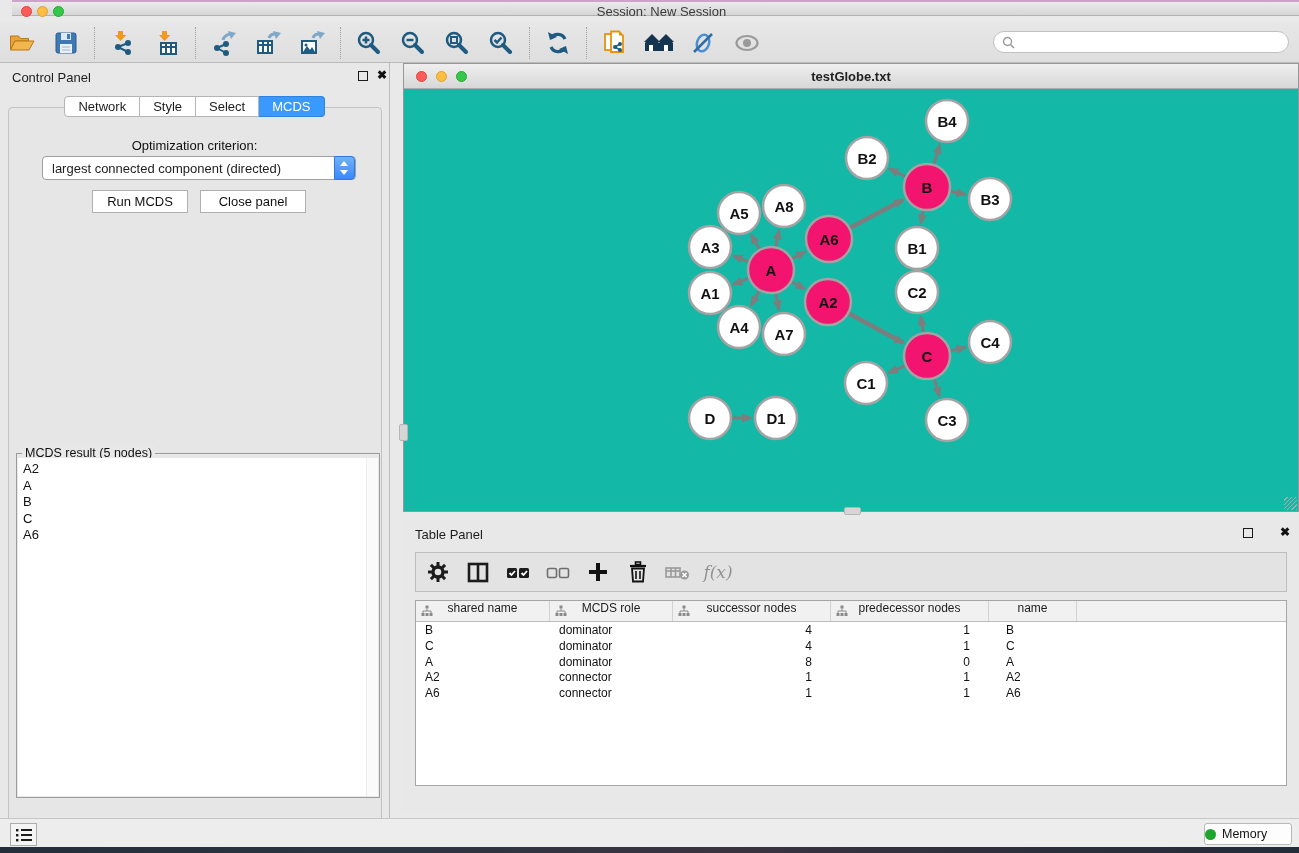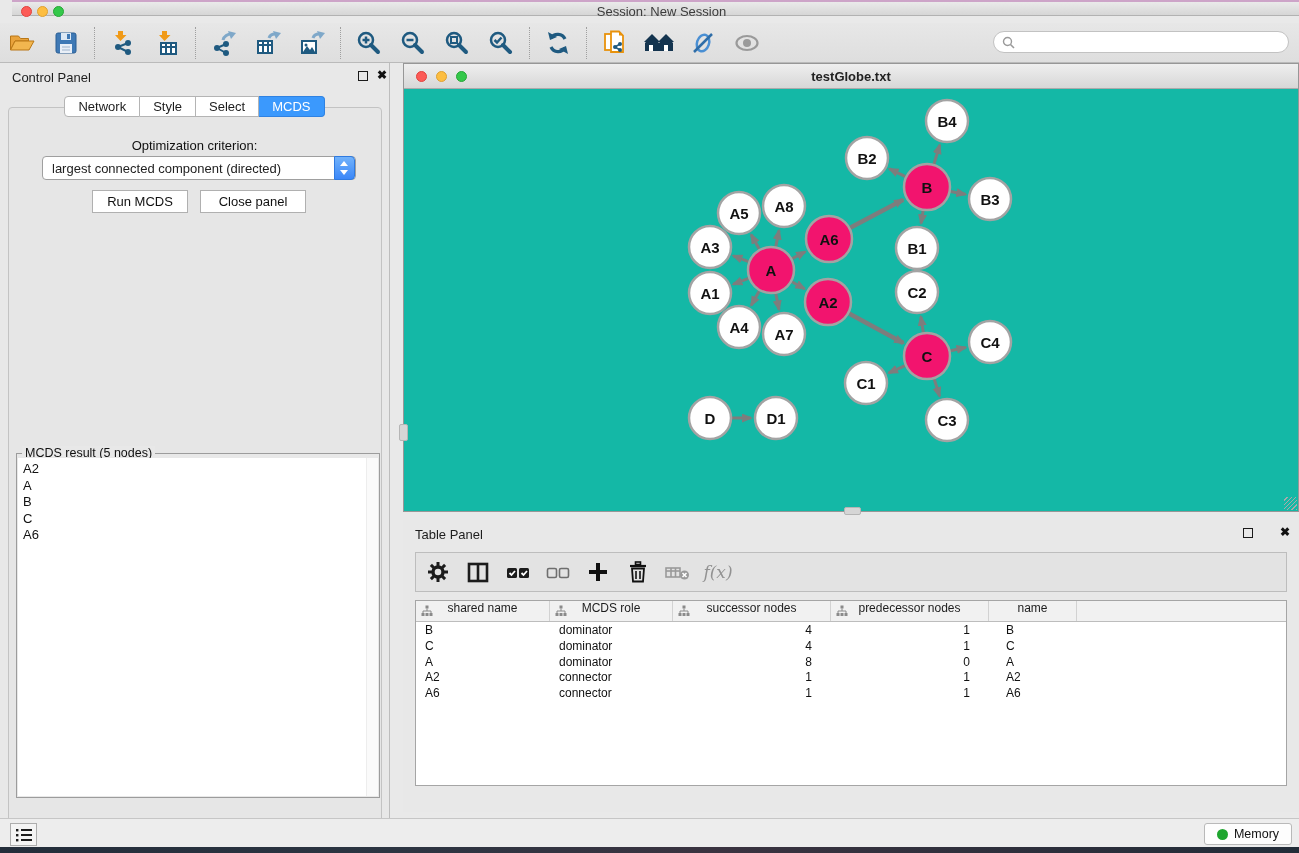--- a/index.html
+++ b/index.html
@@ -108,21 +108,21 @@
   .td.namecol { padding-left:17px; }
 
   #table-tabs { left:0; top:267px; width:100%; }
 
   
   #status-bar { position:absolute; left:0; top:818px; width:1299px; height:29px;
     background:#ededed; border-top:1px solid #c6c6c6; }
   #list-btn { position:absolute; left:10px; top:4px; width:27px; height:23px; background:#f4f4f4;
     border:1px solid #adadad; display:flex; align-items:center; justify-content:center; }
   #memory-btn { position:absolute; right:7px; top:4px; width:88px; height:22px; background:#fdfdfd;
-    border:1px solid #b9b9b9; border-radius:3px; display:flex; align-items:center; justify-content:center; gap:6px; }
+    border:1px solid #b9b9b9; border-radius:3px; display:flex; align-items:center; gap:6px; }
   #memory-dot { width:11px; height:11px; border-radius:50%; background:#1ea52e; }
   #memory-label { font-size:12.5px; color:#111; }
   #desktop-strip { position:absolute; left:0; top:847px; width:1299px; height:6px;
     background:linear-gradient(90deg,#232d3a,#2c3542 30%,#3a3340 55%,#222c38); }
 </style>
 </head>
 <body>
 
 <div id="titlebar">
   <span class="tl red"></span>

